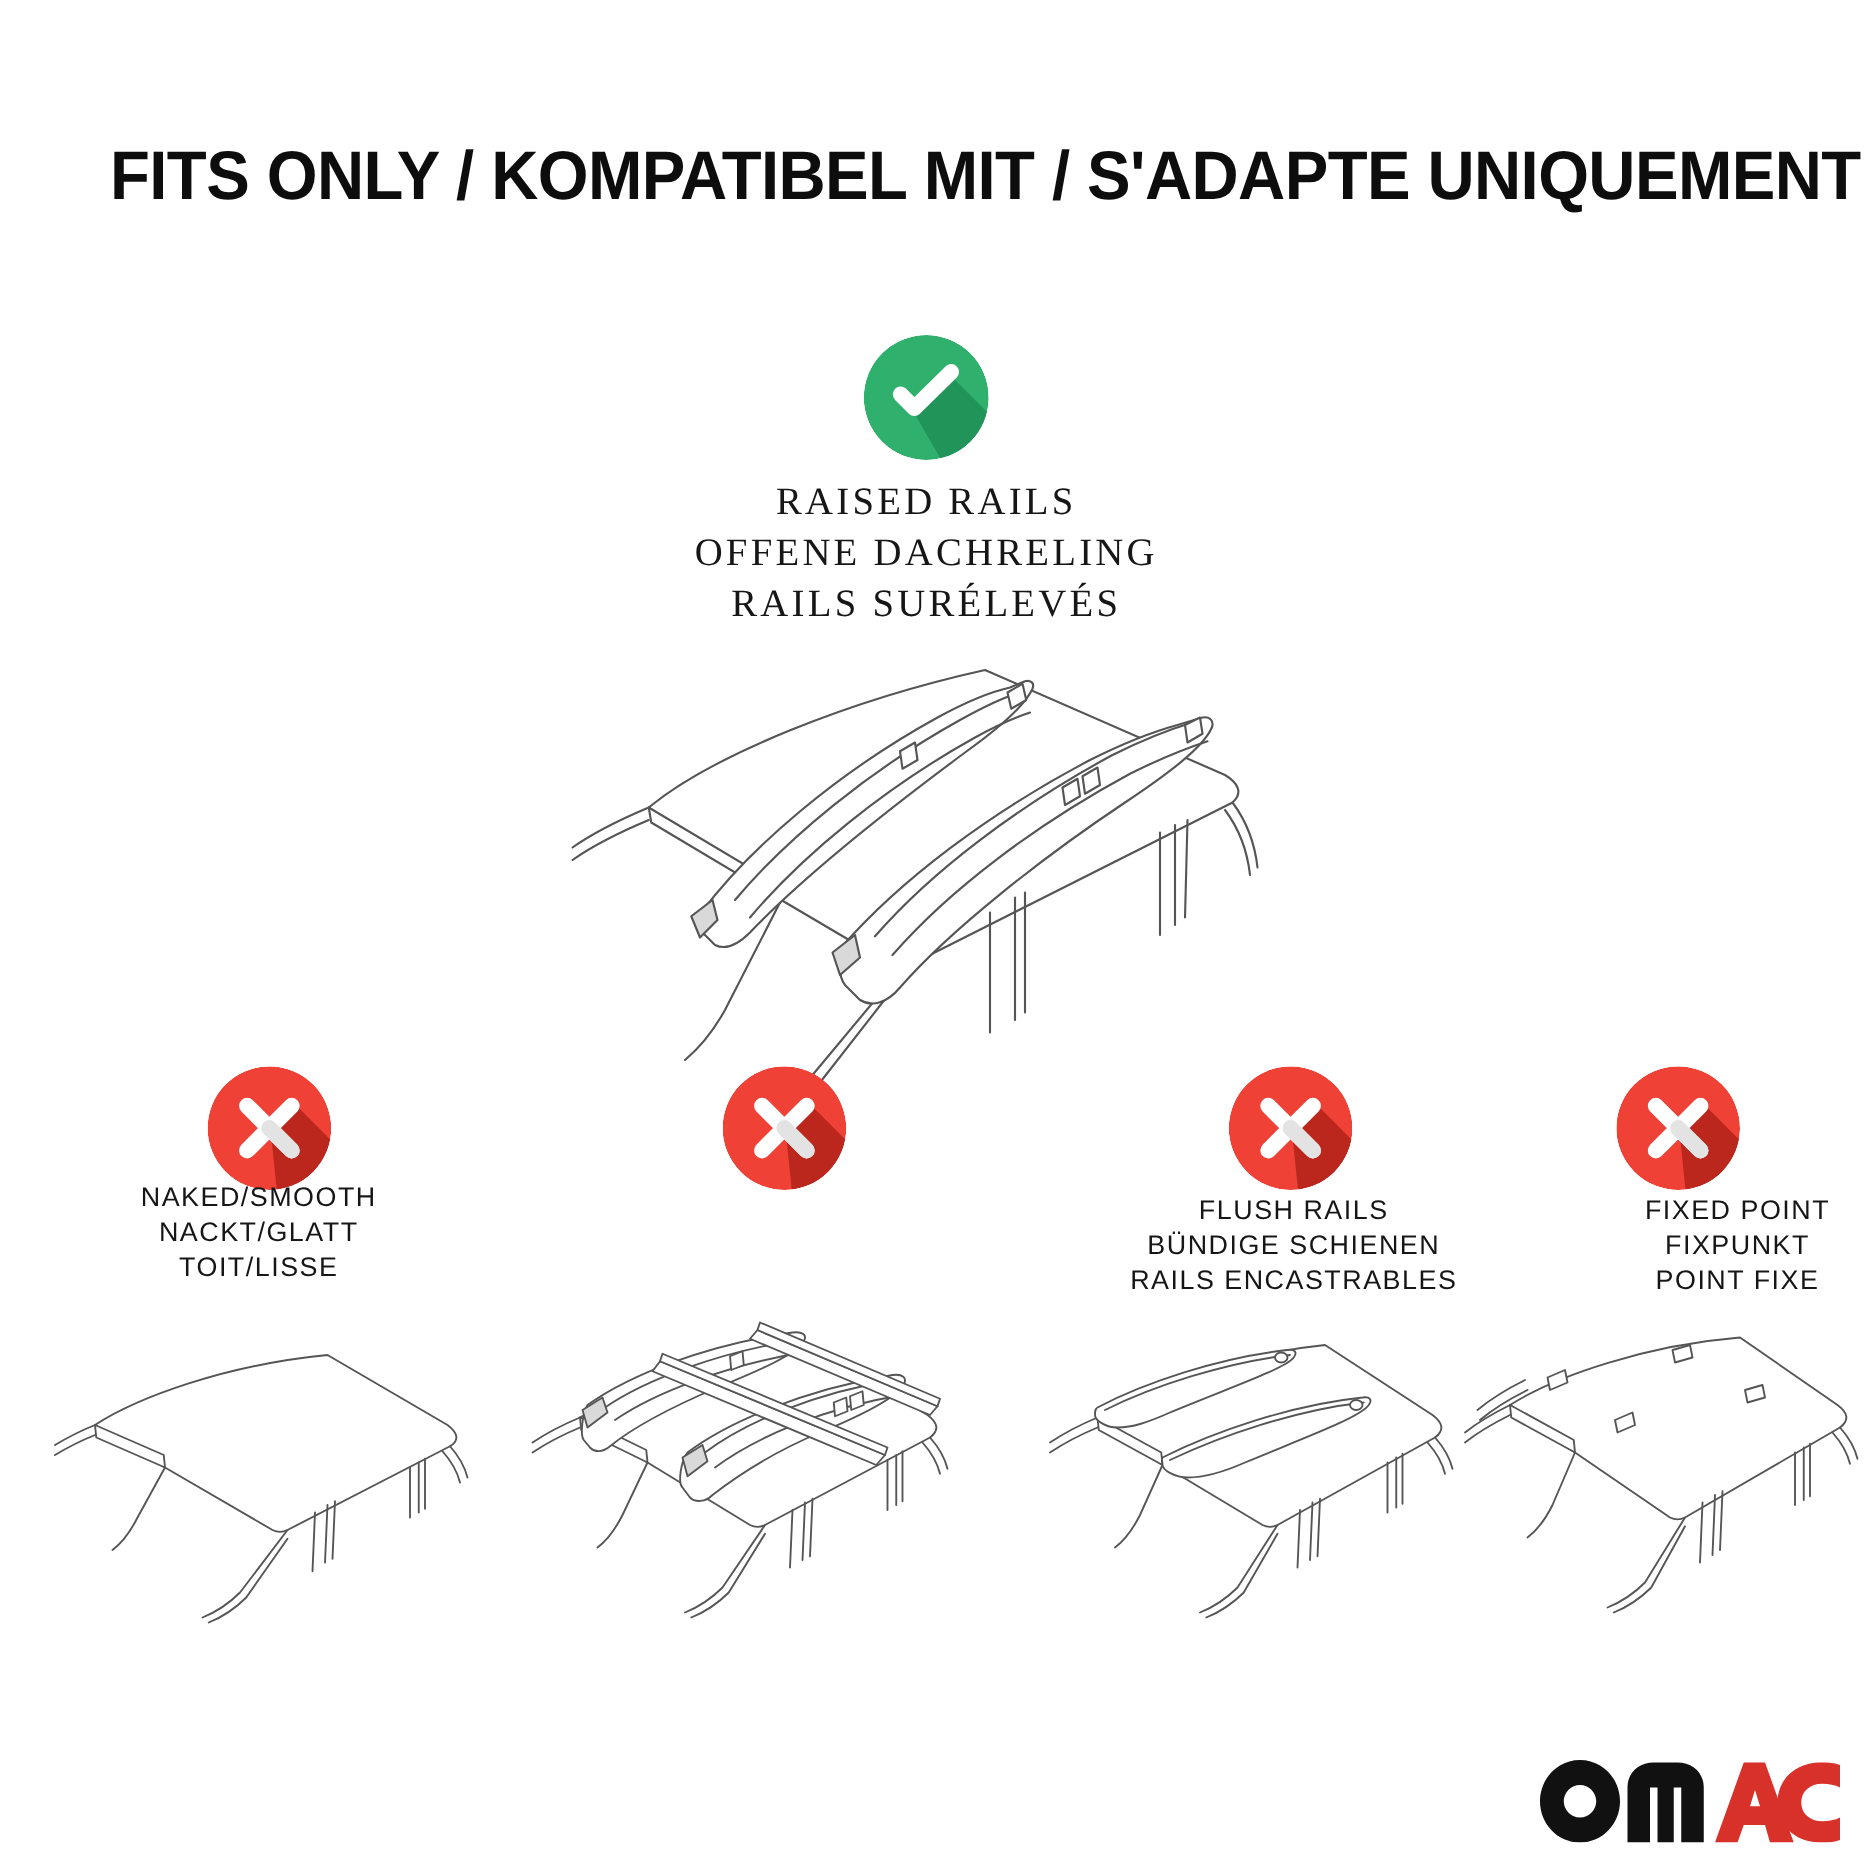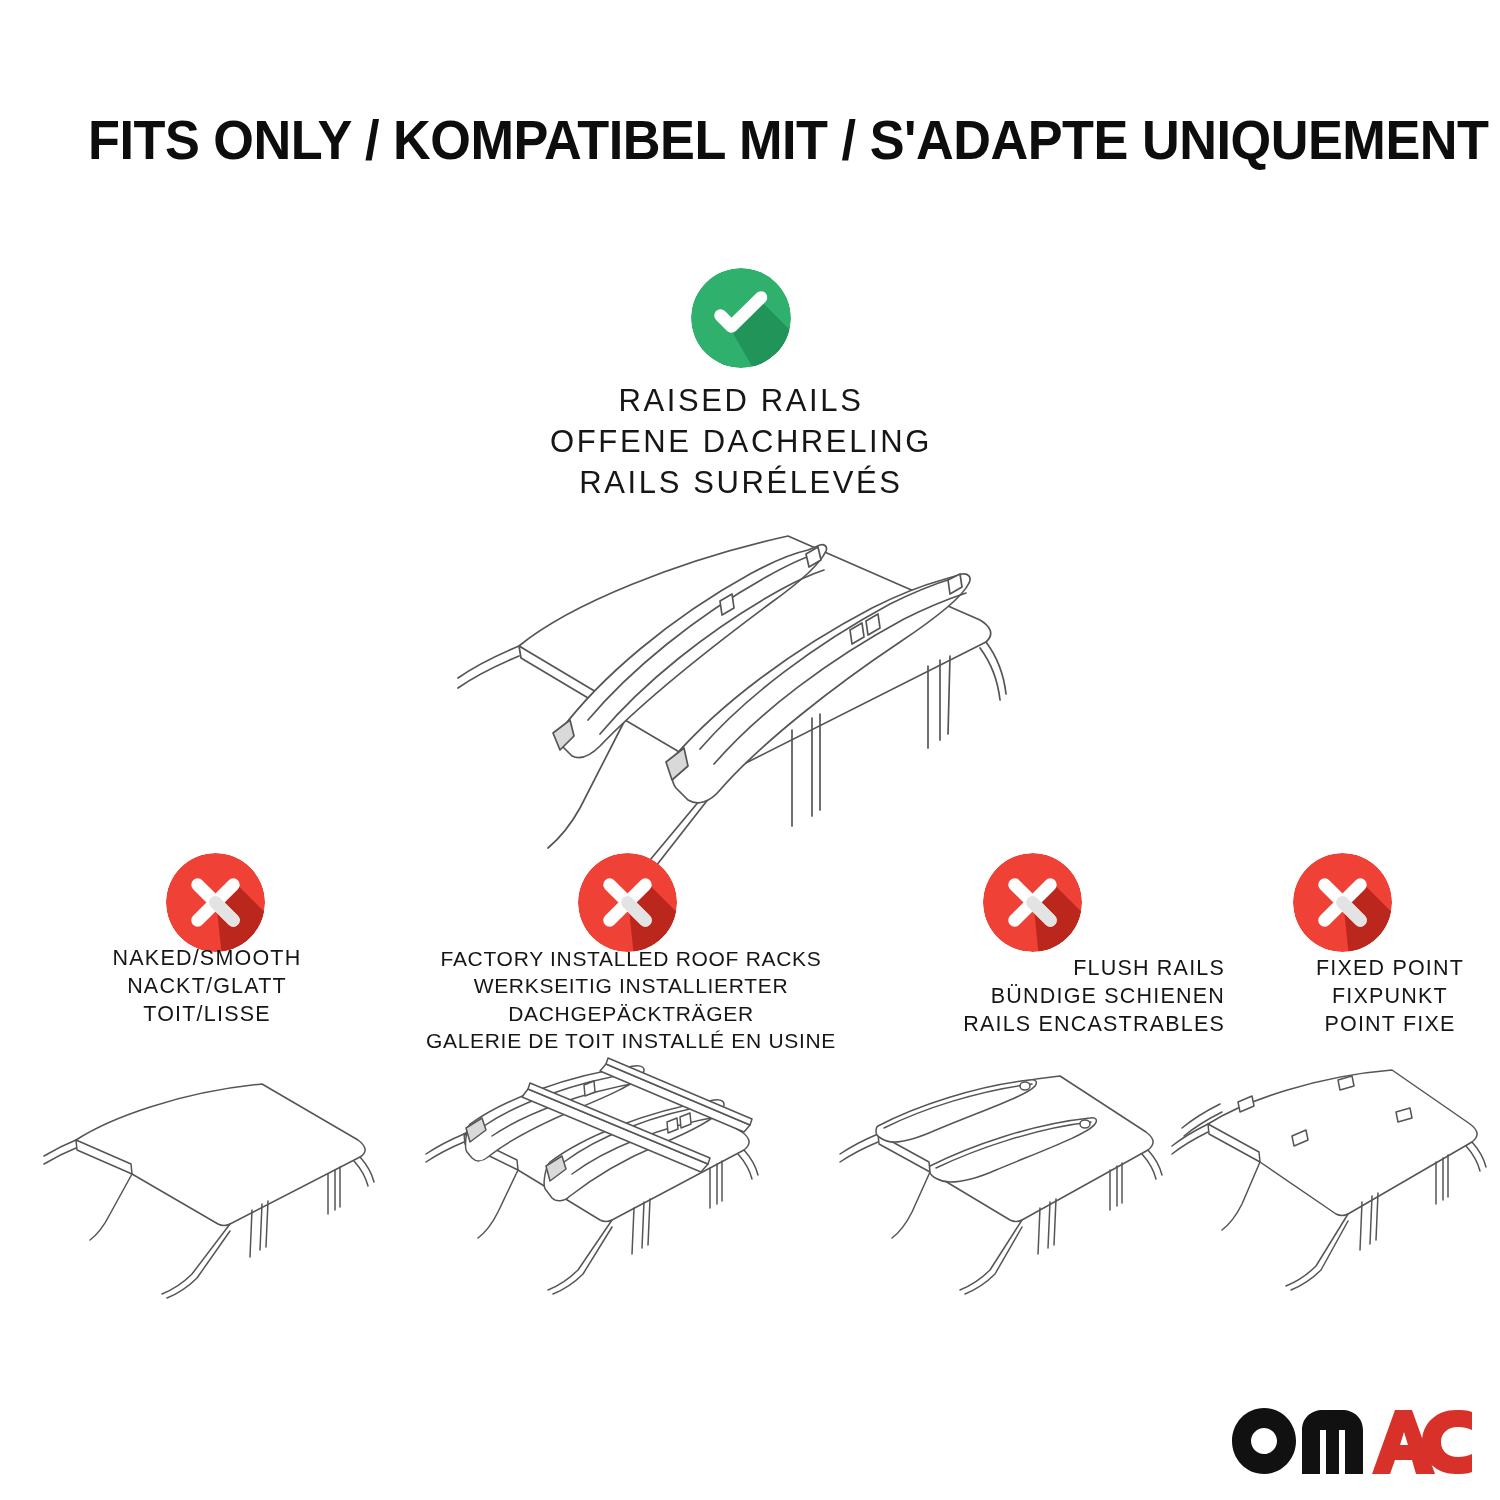--- a/index.html
+++ b/index.html
@@ -84,21 +84,21 @@
       <g clip-path="url(#clipOk)">
         <circle cx="50" cy="50" r="50" fill="#2fb06c"></circle>
 
         <path d="M31 46 L44 59 L70 33 L100 63 L100 100 L62 100 Z" fill="#1f8f56" opacity="0.85"></path>
 
         <path d="M29.5 47.5 L40.5 58.5 L70 29.5" fill="none" stroke="#ffffff" stroke-width="12.5" stroke-linecap="round" stroke-linejoin="round"></path>
       </g>
     </svg>
   </div>
 
-  <div class="label label-main" style="left:441px;top:380px;width:600px;">RAISED RAILS
+  <div class="label label-main" style="left:441px;top:380px;width:600px;font-family:Liberation Serif, serif;">RAISED RAILS
 OFFENE DACHRELING
 RAILS SURÉLEVÉS</div>
 
   <div class="drawing" style="left:420px;top:508px;width:660px;height:320px;">
     <svg viewBox="0 0 660 320" xmlns="http://www.w3.org/2000/svg" fill="none" stroke="#555555" stroke-width="1.7" stroke-linejoin="round" stroke-linecap="round">
 
       <path d="M99 138 C150 96 260 52 368 28 L560 112 C570 118 575 126 566 134
                L300 268 L205 212 Z" fill="#ffffff" stroke="#555555"></path>
 
       <path d="M99 138 C80 146 55 158 38 170"></path>
@@ -191,24 +191,20 @@
         </defs>
       <g clip-path="url(#clipX2)">
         <circle cx="50" cy="50" r="50" fill="#ef4136"></circle>
         <path d="M50 42 L58 50 L74 34 L100 60 L100 100 L56 100 Z" fill="#b5231b" opacity="0.9"></path>
         <path d="M32 32 L68 68 M68 32 L32 68" stroke="#ffffff" stroke-width="13" stroke-linecap="round"></path>
         <path d="M50 50 L68 68" stroke="#e3e3e3" stroke-width="13" stroke-linecap="round"></path>
       </g>
     </svg>
   </div>
 
-  <div class="label label-sub narrow" style="left:398px;top:945px;width:466px;">FACTORY INSTALLED ROOF RACKS
-WERKSEITIG INSTALLIERTER
-DACHGEPÄCKTRÄGER
-GALERIE DE TOIT INSTALLÉ EN USINE</div>
 
   <div class="drawing" style="left:412px;top:1062px;width:380px;height:230px;">
     <svg viewBox="0 0 380 230" xmlns="http://www.w3.org/2000/svg" fill="none" stroke="#555555" stroke-width="1.5" stroke-linejoin="round" stroke-linecap="round">
       <path d="M52 72 C88 50 156 24 236 14 L330 70 C338 76 340 82 332 88
                L200 158 C196 160 192 160 188 158 L106 108 Z" fill="#ffffff" stroke="#555555"></path>
       <path d="M52 72 C40 77 26 84 14 92"></path>
       <path d="M52 80 C40 85 26 92 14 100"></path>
       <path d="M52 72 L53 82 L106 108 L105 98 Z" fill="#ffffff"></path>
       <path d="M106 108 L86 150 C80 162 74 170 66 176"></path>
       <path d="M200 158 L166 208 C156 218 146 224 136 228"></path>
@@ -255,21 +251,21 @@
         </defs>
       <g clip-path="url(#clipX3)">
         <circle cx="50" cy="50" r="50" fill="#ef4136"></circle>
         <path d="M50 42 L58 50 L74 34 L100 60 L100 100 L56 100 Z" fill="#b5231b" opacity="0.9"></path>
         <path d="M32 32 L68 68 M68 32 L32 68" stroke="#ffffff" stroke-width="13" stroke-linecap="round"></path>
         <path d="M50 50 L68 68" stroke="#e3e3e3" stroke-width="13" stroke-linecap="round"></path>
       </g>
     </svg>
   </div>
 
-  <div class="label label-sub" style="left:845px;top:955px;width:380px;text-align:right;">FLUSH RAILS
+  <div class="label label-sub" style="left:845px;top:955px;width:380px;">FLUSH RAILS
 BÜNDIGE SCHIENEN
 RAILS ENCASTRABLES</div>
 
   <div class="drawing" style="left:832px;top:1062px;width:390px;height:230px;">
     <svg viewBox="0 0 390 230" xmlns="http://www.w3.org/2000/svg" fill="none" stroke="#555555" stroke-width="1.5" stroke-linejoin="round" stroke-linecap="round">
       <path d="M46 72 C82 48 150 22 228 14 L314 70 C322 76 324 82 316 88
                L190 158 C186 160 182 160 178 158 L98 110 Z" fill="#ffffff" stroke="#555555"></path>
       <path d="M46 72 C34 77 20 84 8 92"></path>
       <path d="M46 80 C34 85 20 92 8 100"></path>
       <path d="M46 72 L47 82 L98 110 L97 100 Z" fill="#ffffff"></path>

